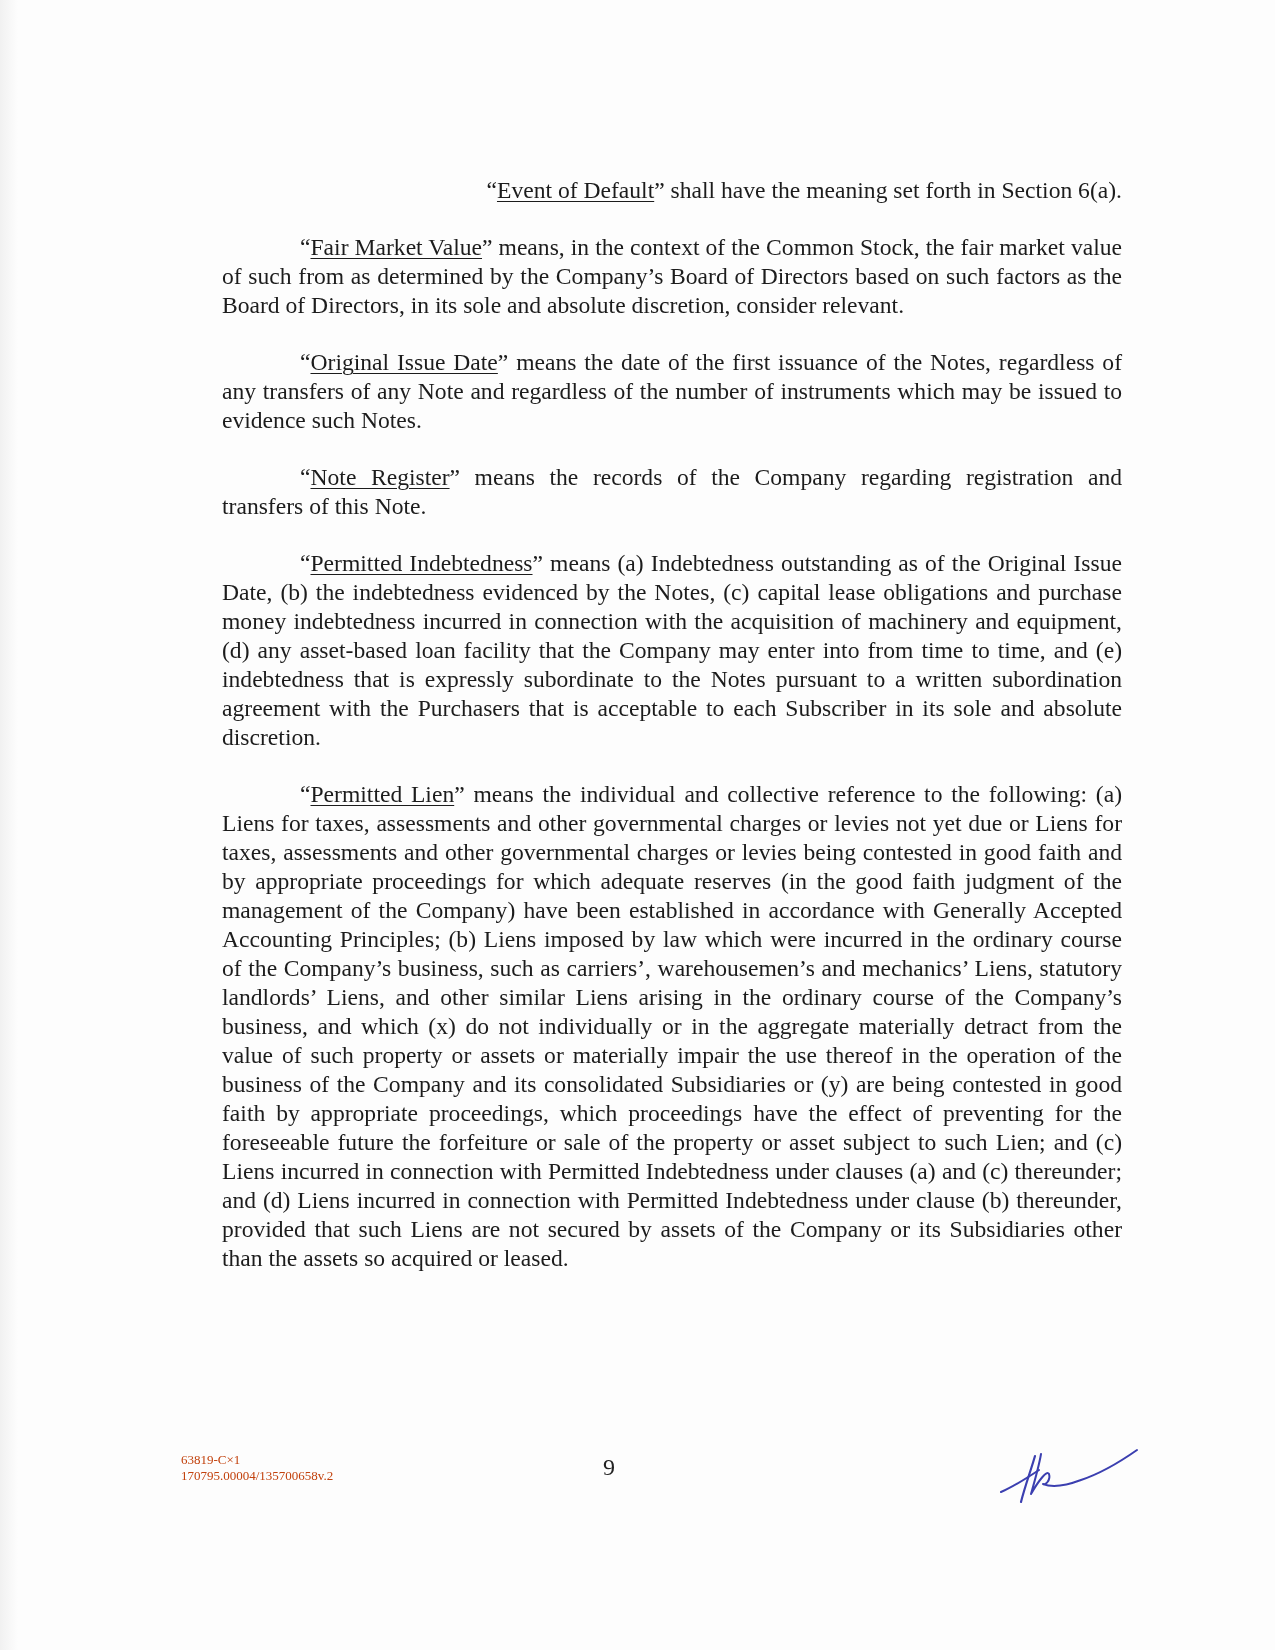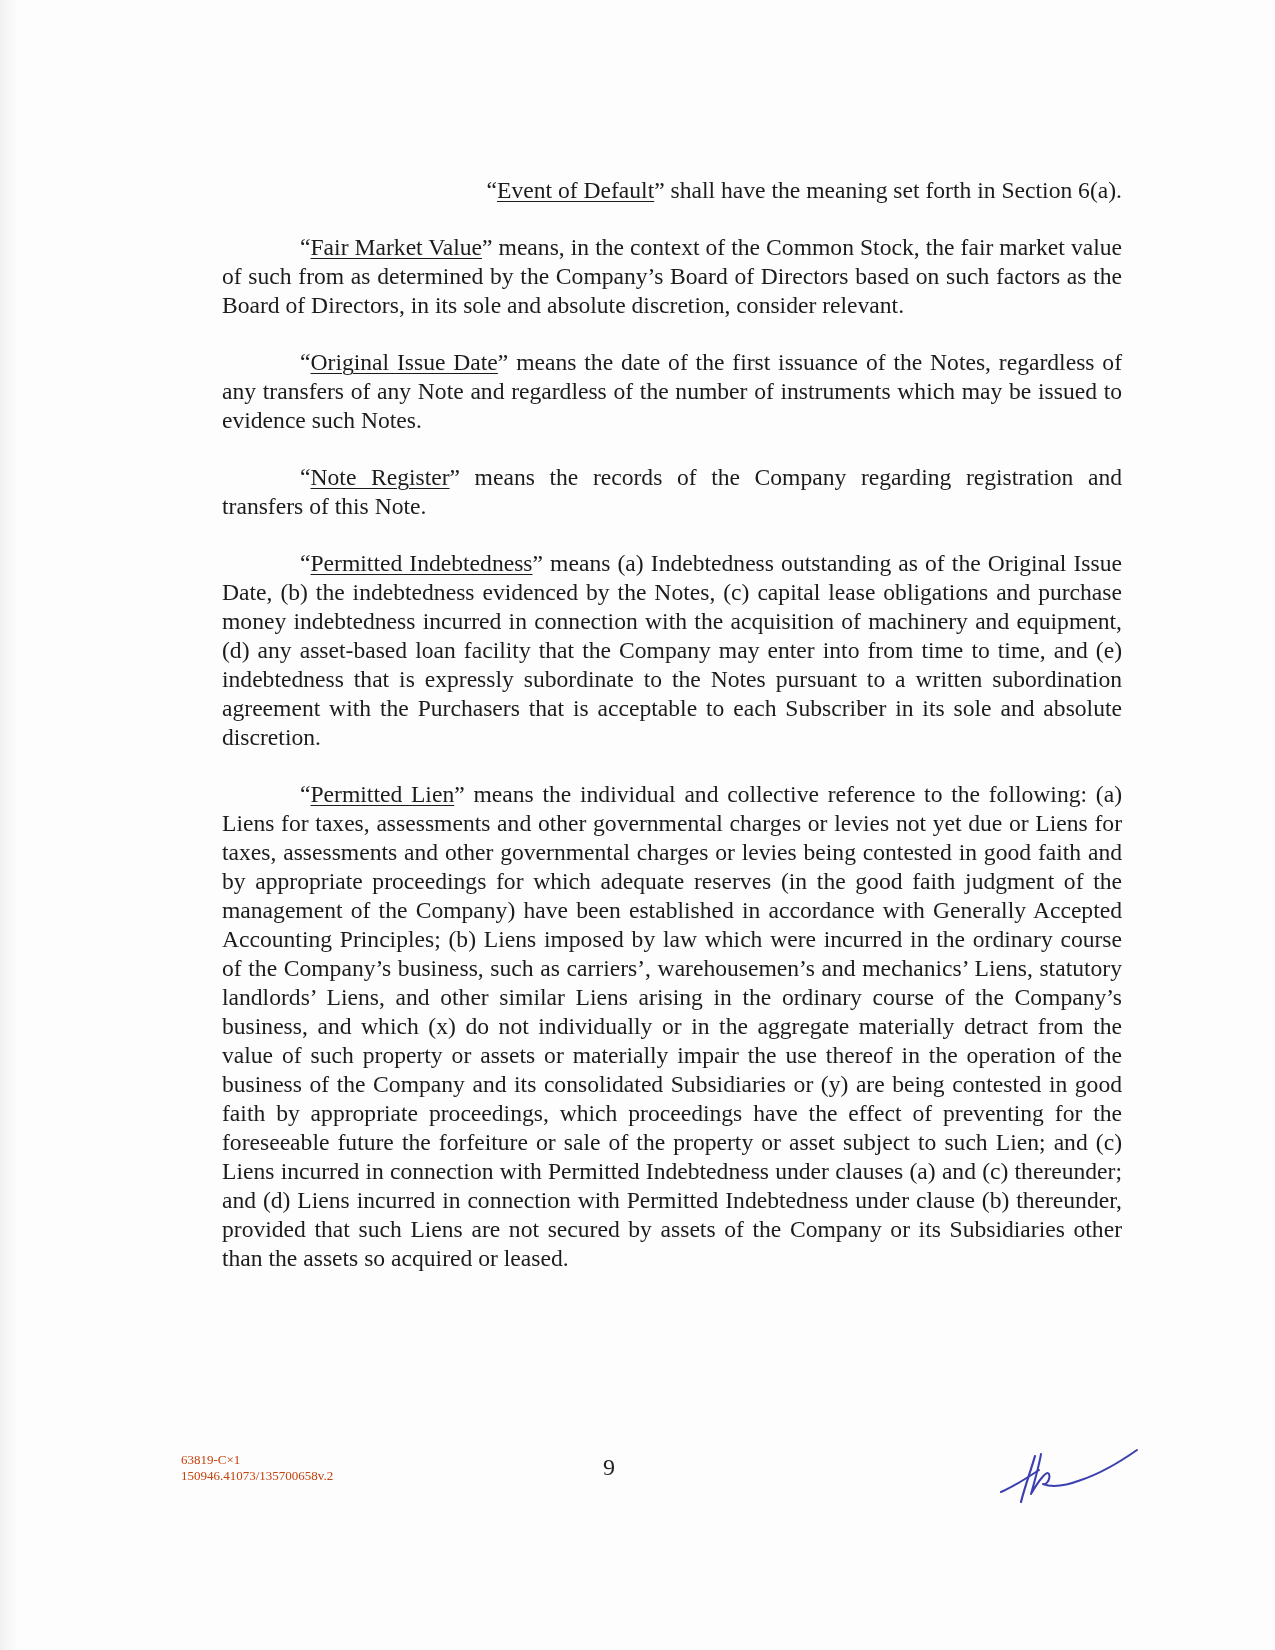--- a/index.html
+++ b/index.html
@@ -61,21 +61,21 @@
   <p class="para"><span>“</span><span class="term">Note Register</span><span>” means the records of the Company regarding registration and transfers of this Note.</span></p>
 
   <p class="para"><span>“</span><span class="term">Permitted Indebtedness</span><span>” means (a) Indebtedness outstanding as of the Original Issue Date, (b) the indebtedness evidenced by the Notes, (c) capital lease obligations and purchase money indebtedness incurred in connection with the acquisition of machinery and equipment, (d) any asset-based loan facility that the Company may enter into from time to time, and (e) indebtedness that is expressly subordinate to the Notes pursuant to a written subordination agreement with the Purchasers that is acceptable to each Subscriber in its sole and absolute discretion.</span></p>
 
   <p class="para"><span>“</span><span class="term">Permitted Lien</span><span>” means the individual and collective reference to the following: (a) Liens for taxes, assessments and other governmental charges or levies not yet due or Liens for taxes, assessments and other governmental charges or levies being contested in good faith and by appropriate proceedings for which adequate reserves (in the good faith judgment of the management of the Company) have been established in accordance with Generally Accepted Accounting Principles; (b) Liens imposed by law which were incurred in the ordinary course of the Company’s business, such as carriers’, warehousemen’s and mechanics’ Liens, statutory landlords’ Liens, and other similar Liens arising in the ordinary course of the Company’s business, and which (x) do not individually or in the aggregate materially detract from the value of such property or assets or materially impair the use thereof in the operation of the business of the Company and its consolidated Subsidiaries or (y) are being contested in good faith by appropriate proceedings, which proceedings have the effect of preventing for the foreseeable future the forfeiture or sale of the property or asset subject to such Lien; and (c) Liens incurred in connection with Permitted Indebtedness under clauses (a) and (c) thereunder; and (d) Liens incurred in connection with Permitted Indebtedness under clause (b) thereunder, provided that such Liens are not secured by assets of the Company or its Subsidiaries other than the assets so acquired or leased.</span></p>
 
 </div>
 
 <div class="footer-ref">
   <div>63819-C×1</div>
-  <div>150946.41073/135700658v.2</div>
+  <div>170795.00004/135700658v.2</div>
 </div>
 
 <div class="page-number">9</div>
 
 <div class="signature">
   <svg width="150" height="70" viewBox="0 0 150 70">
     <path d="M6 52 C 20 46, 32 38, 44 30" stroke="#3b3fb0" stroke-width="2" fill="none" stroke-linecap="round"></path>
     <path d="M40 16 C 36 30, 30 46, 26 62" stroke="#3b3fb0" stroke-width="2.2" fill="none" stroke-linecap="round"></path>
     <path d="M46 14 C 44 26, 40 40, 36 54 C 44 40, 52 30, 54 34 C 56 40, 50 46, 48 44 C 58 48, 70 46, 86 40 C 104 34, 122 24, 142 10" stroke="#3b3fb0" stroke-width="2" fill="none" stroke-linecap="round" stroke-linejoin="round"></path>
   </svg>

